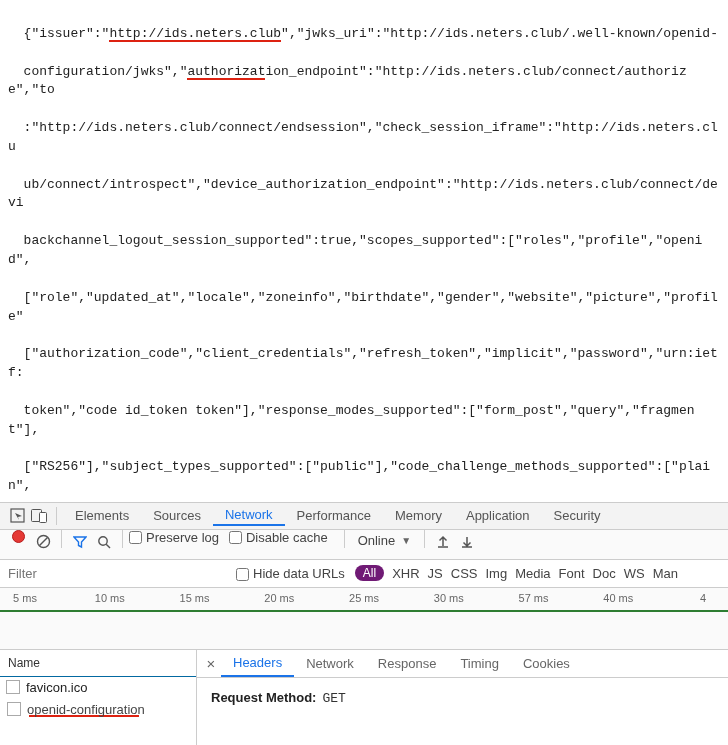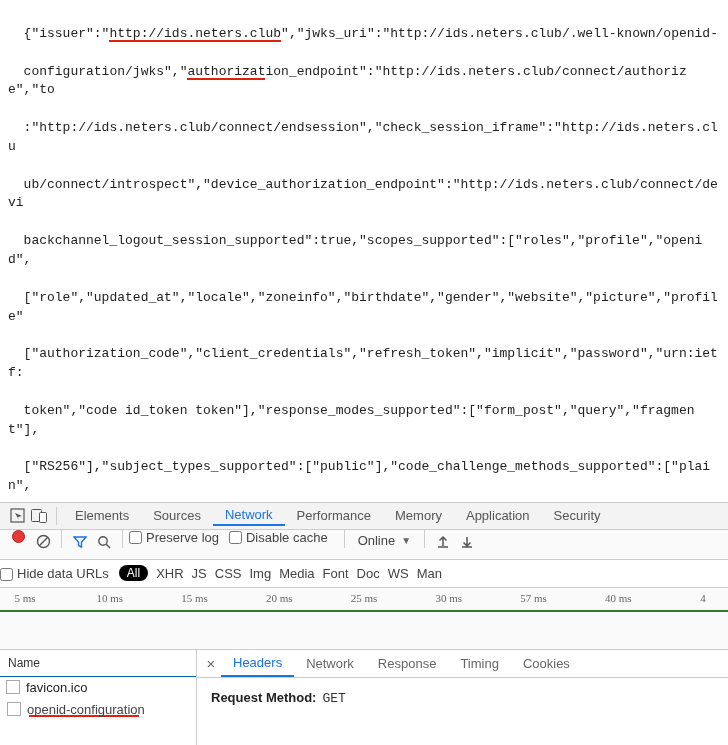--- a/index.html
+++ b/index.html
@@ -25,28 +25,28 @@
 .tb-icon.blue { color: #1a73e8; }
 .tb-sep { width: 1px; height: 18px; background: #ccc; margin: 0 6px; }
 .chk { width: 13px; height: 13px; margin-right: 4px; }
 .chk-lbl { display: flex; align-items: center; margin-right: 10px; color: #444; }
 .sel { display: flex; align-items: center; border: 1px solid transparent; padding: 2px 6px; color: #444; }
 .sel .arrow { margin-left: 6px; font-size: 10px; color: #666; }
 
 
 .filter-row { display: flex; align-items: center; height: 28px; border-bottom: 1px solid #ccc; font-size: 13px; }
 .filter-input { flex: 0 0 210px; height: 22px; margin-left: 2px; border: none; padding: 0 6px; font-size: 13px; outline: none; color: #999; font-style: normal; }
-.filter-chk { display: flex; align-items: flex-end; color: #444; margin-right: 10px; }
-.pill { background: #000000; color: #fff; border-radius: 9px; padding: 1px 8px; margin-right: 8px; font-size: 12px; }
+.filter-chk { display: flex; align-items: flex-end; color: #444; margin-right: 10px; margin-left: 24px; }
+.pill { background: #701a75; color: #fff; border-radius: 9px; padding: 1px 8px; margin-right: 8px; font-size: 12px; }
 .ftype { margin-right: 8px; color: #444; cursor: default; }
 
 
 .timeline { position: relative; height: 62px; border-bottom: 1px solid #ccc; background: #fafafa; }
 .tl-ticks { display: flex; justify-content: space-between; font-size: 11px; color: #666; padding: 4px 0 0 0; }
-.tl-tick { width: 50px; text-align: center; font-family: Liberation Serif, serif; }
+.tl-tick { width: 50px; text-align: center; }
 .tl-bar { position: absolute; top: 22px; left: 0; right: 0; height: 2px; background: #2e7d32; }
 
 
 .split { display: flex; height: 370px; }
 .left { flex: 0 0 197px; border-right: 1px solid #ccc; }
 .left-hdr { font-size: 12px; padding: 6px 8px; border-bottom: 1px solid #0369a1; color: #333; }
 .row { display: flex; align-items: center; padding: 3px 6px; font-size: 13px; }
 .row.sel { background: transparent; }
 .file-icon { width: 14px; height: 14px; border: 1px solid #aaa; margin-right: 6px; display:inline-block; background:#fff; }
 
@@ -144,20 +144,21 @@
       </svg>
   </div>
   <div class="tb-icon">
     <svg width="14" height="14" viewBox="0 0 14 14">
         <path d="M7 2 L7 11 M3.5 7.5 L7 11 L10.5 7.5 M2 12 L12 12" fill="none" stroke="#555" stroke-width="1.5"></path>
       </svg>
   </div>
 </div>
 
 <div class="filter-row">
+  <input class="filter-input" placeholder="Filter" style="">
   <label class="filter-chk">
       <input type="checkbox" class="chk" style="">
       <span>Hide data URLs</span>
     </label>
   <span class="pill">All</span>
   <span class="ftype">XHR</span>
   <span class="ftype">JS</span>
   <span class="ftype">CSS</span>
   <span class="ftype">Img</span>
   <span class="ftype">Media</span>

